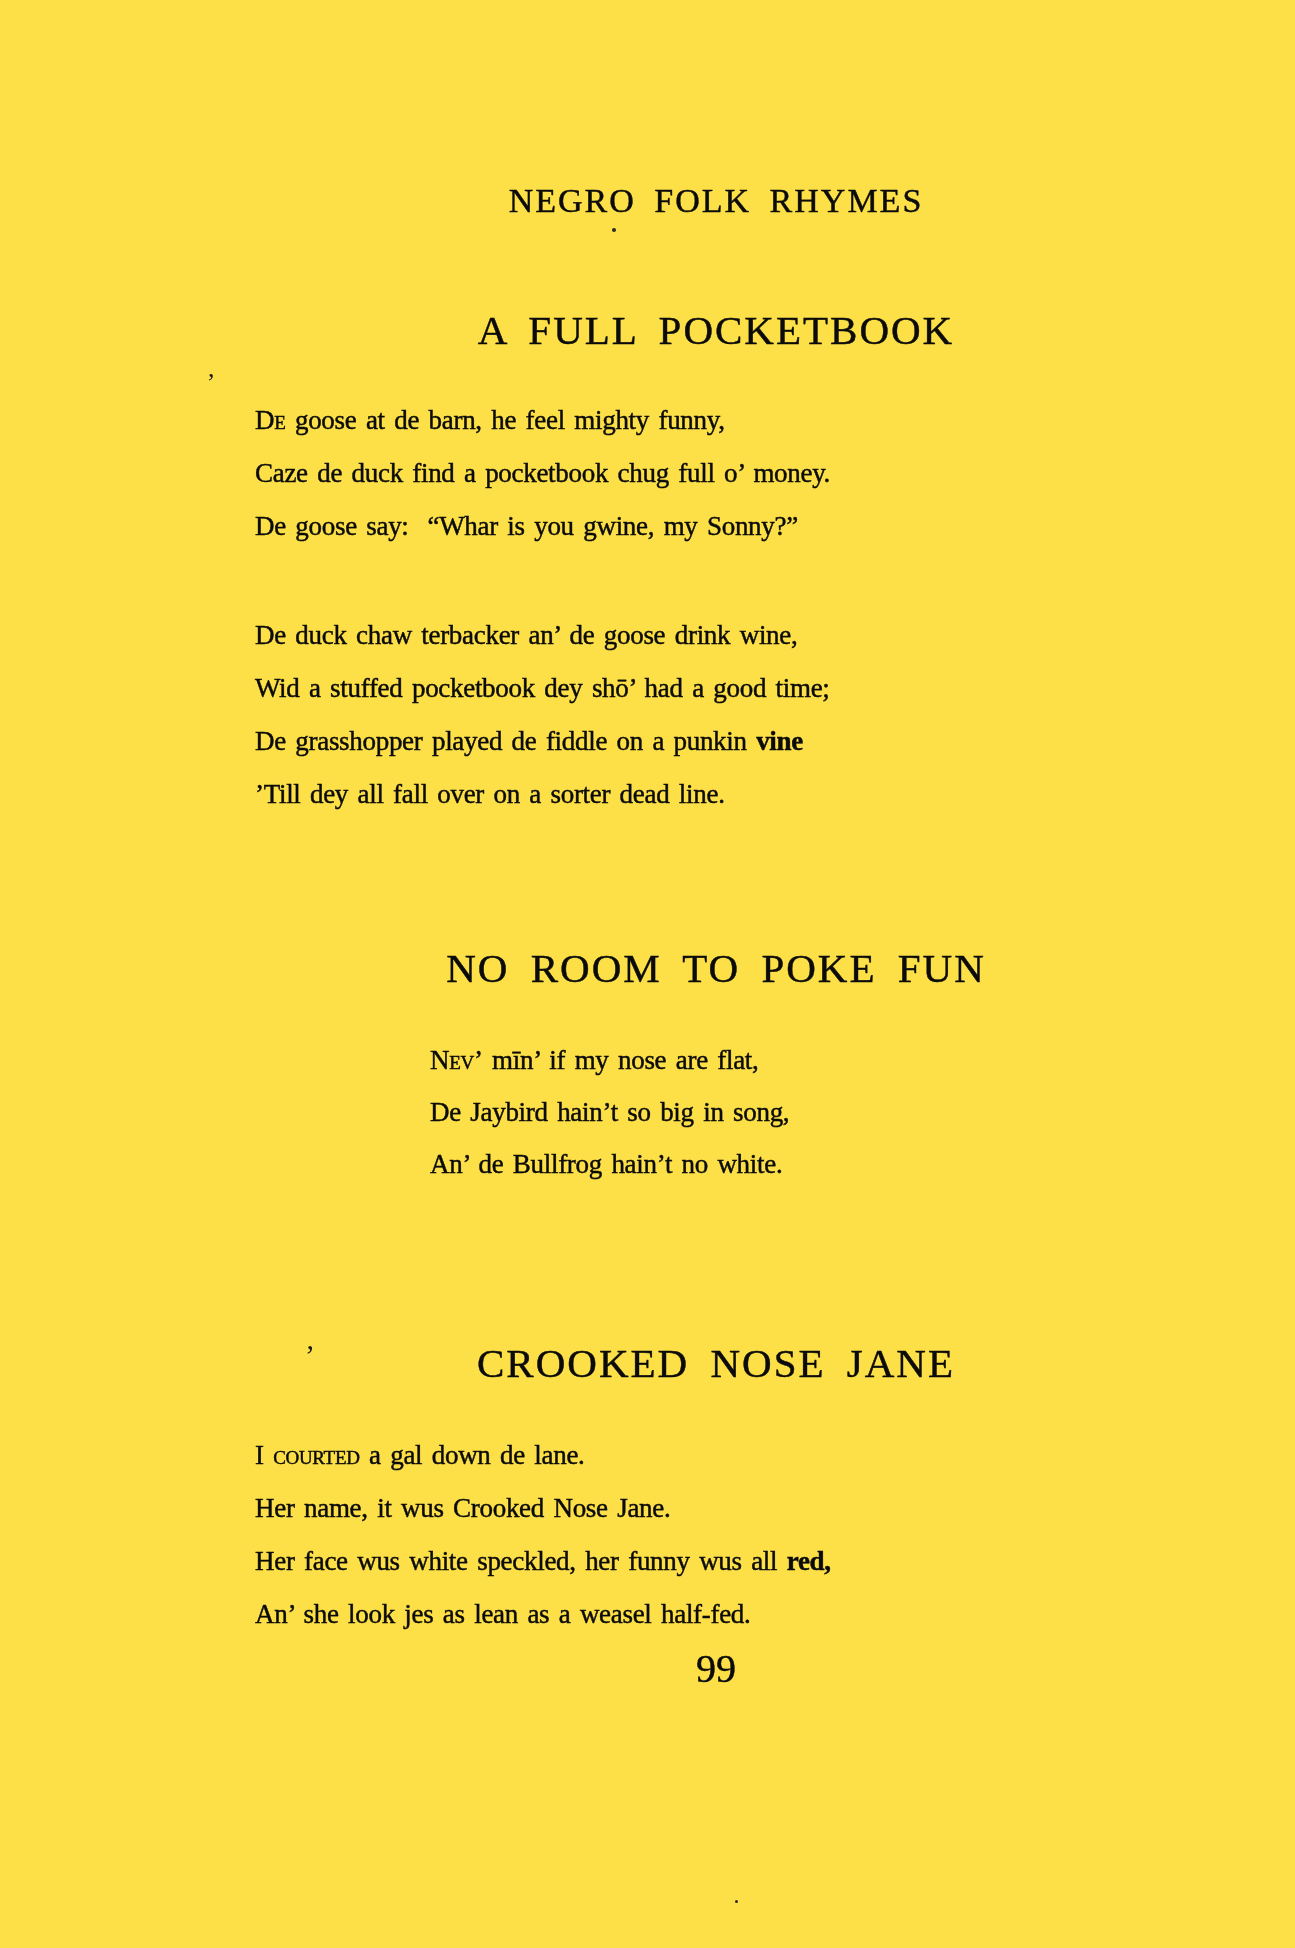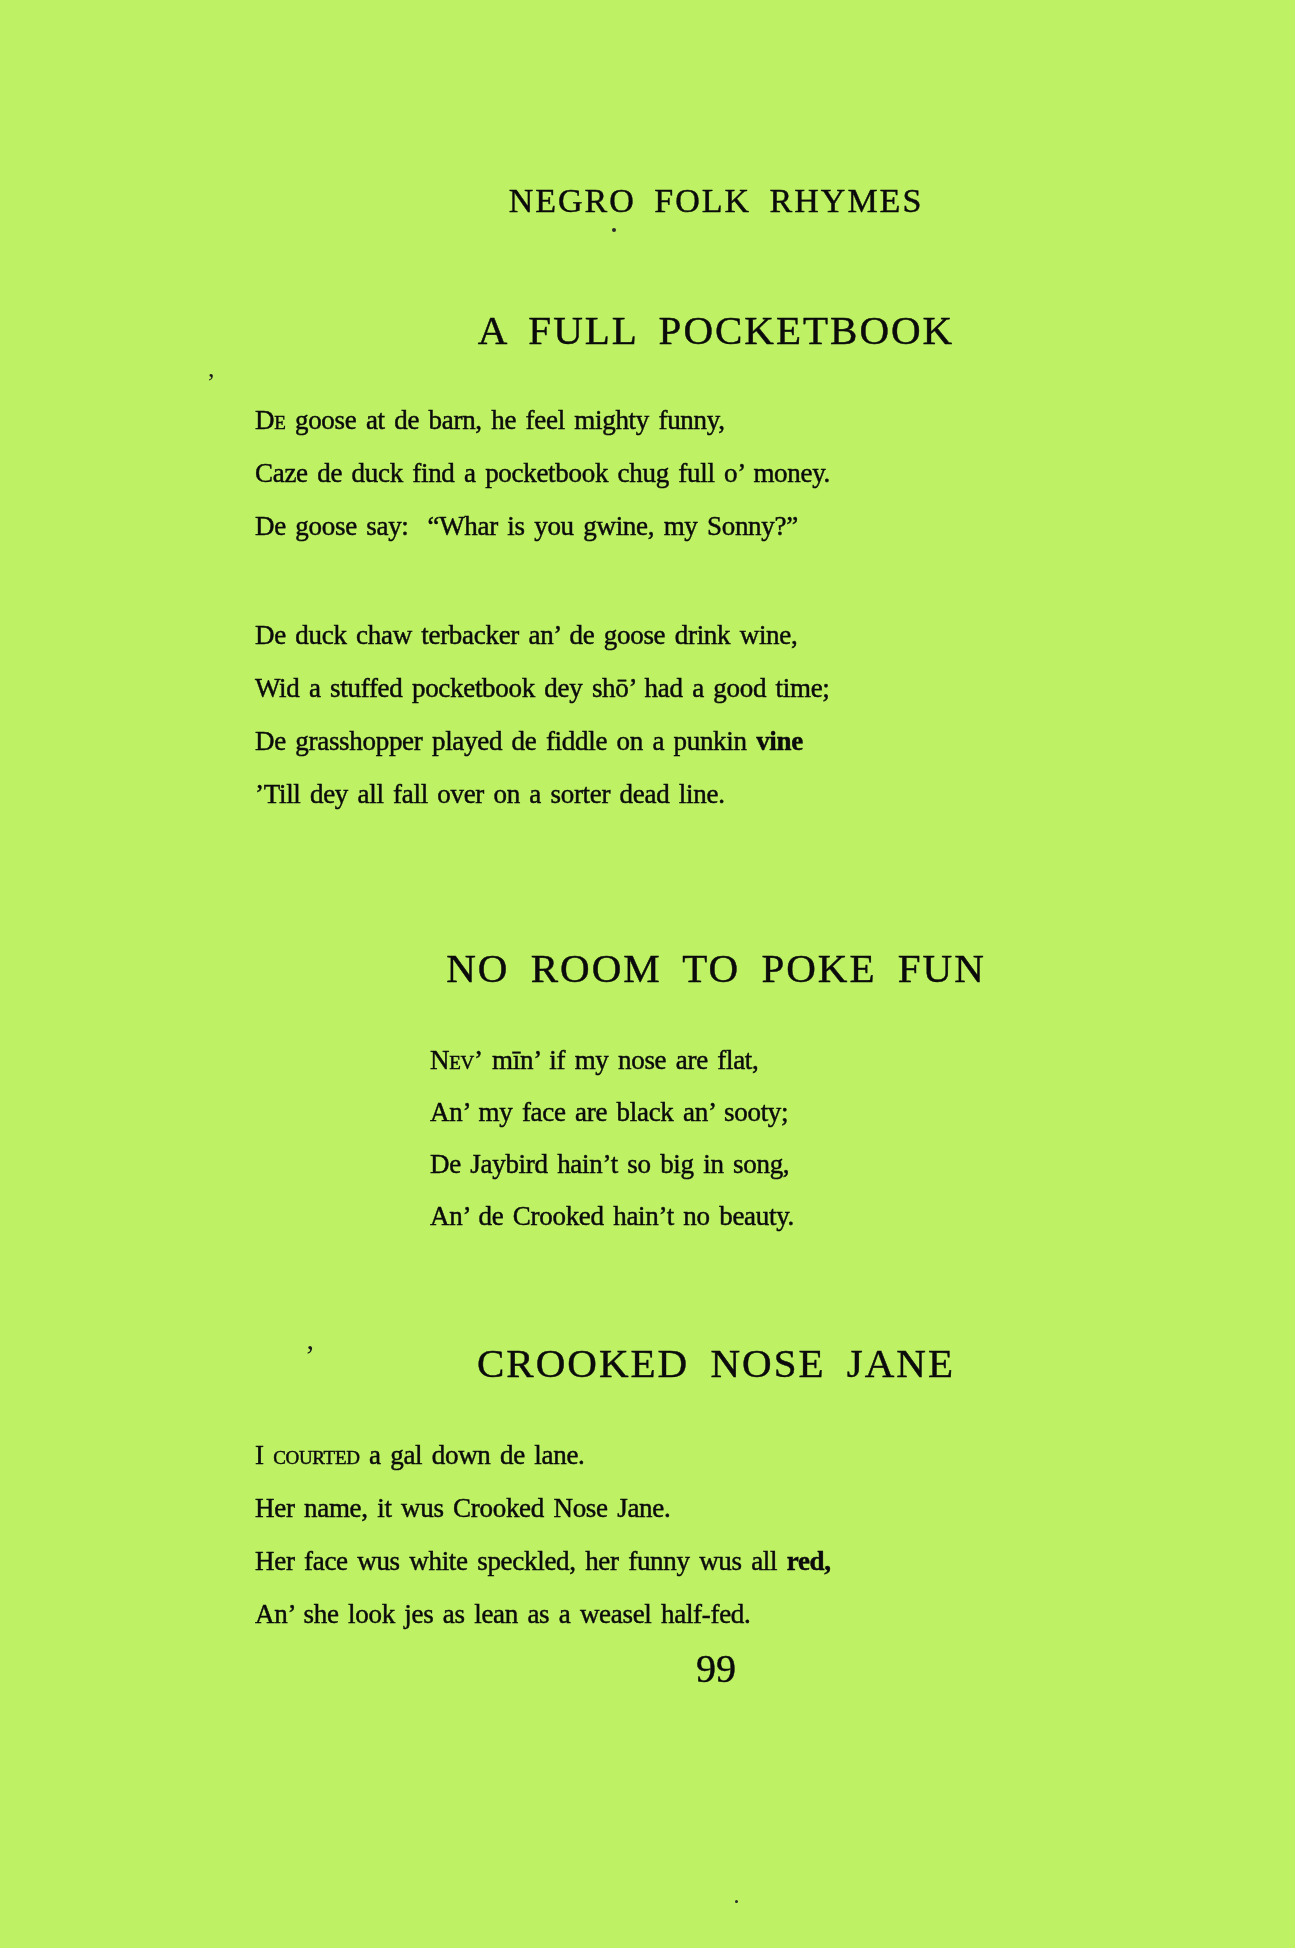--- a/index.html
+++ b/index.html
@@ -4,21 +4,21 @@
 <style>
   html, body {
     margin: 0;
     padding: 0;
     background: #ffffff;
   }
   .page {
     position: relative;
     width: 1295px;
     height: 1948px;
-    background: #bef264;
+    background: #fde047;
     color: #0b0b0b;
     font-family: "Liberation Serif", "DejaVu Serif", serif;
     overflow: hidden;
     -webkit-text-stroke: 0.45px #0b0b0b;
   }
   .header {
     position: absolute;
     top: 184px;
     left: 116px;
     width: 1200px;
@@ -110,23 +110,22 @@
           <div class="line"><span>’Till dey all fall over on a sorter dead line.</span></div>
         </div>
       </div>
   </section>
 
   <section class="poem" id="poem-1">
     <h2 class="poem-title">NO ROOM TO POKE FUN</h2>
     <div class="stanzas">
         <div class="stanza">
           <div class="line"><span class="lead-caps">Nev’</span><span> mīn’ if my nose are flat,</span></div>
-          <div class="line"><span>An’ my face are black an’ sooty;</span></div>
           <div class="line"><span>De Jaybird hain’t so big in song,</span></div>
-          <div class="line"><span>An’ de Crooked hain’t no beauty.</span></div>
+          <div class="line"><span>An’ de Bullfrog hain’t no white.</span></div>
         </div>
       </div>
   </section>
 
   <section class="poem" id="poem-2">
     <h2 class="poem-title">CROOKED NOSE JANE</h2>
     <div class="stanzas">
         <div class="stanza">
           <div class="line"><span class="lead-caps">I courted</span><span> a gal down de lane.</span></div>
           <div class="line"><span>Her name, it wus Crooked Nose Jane.</span></div>

